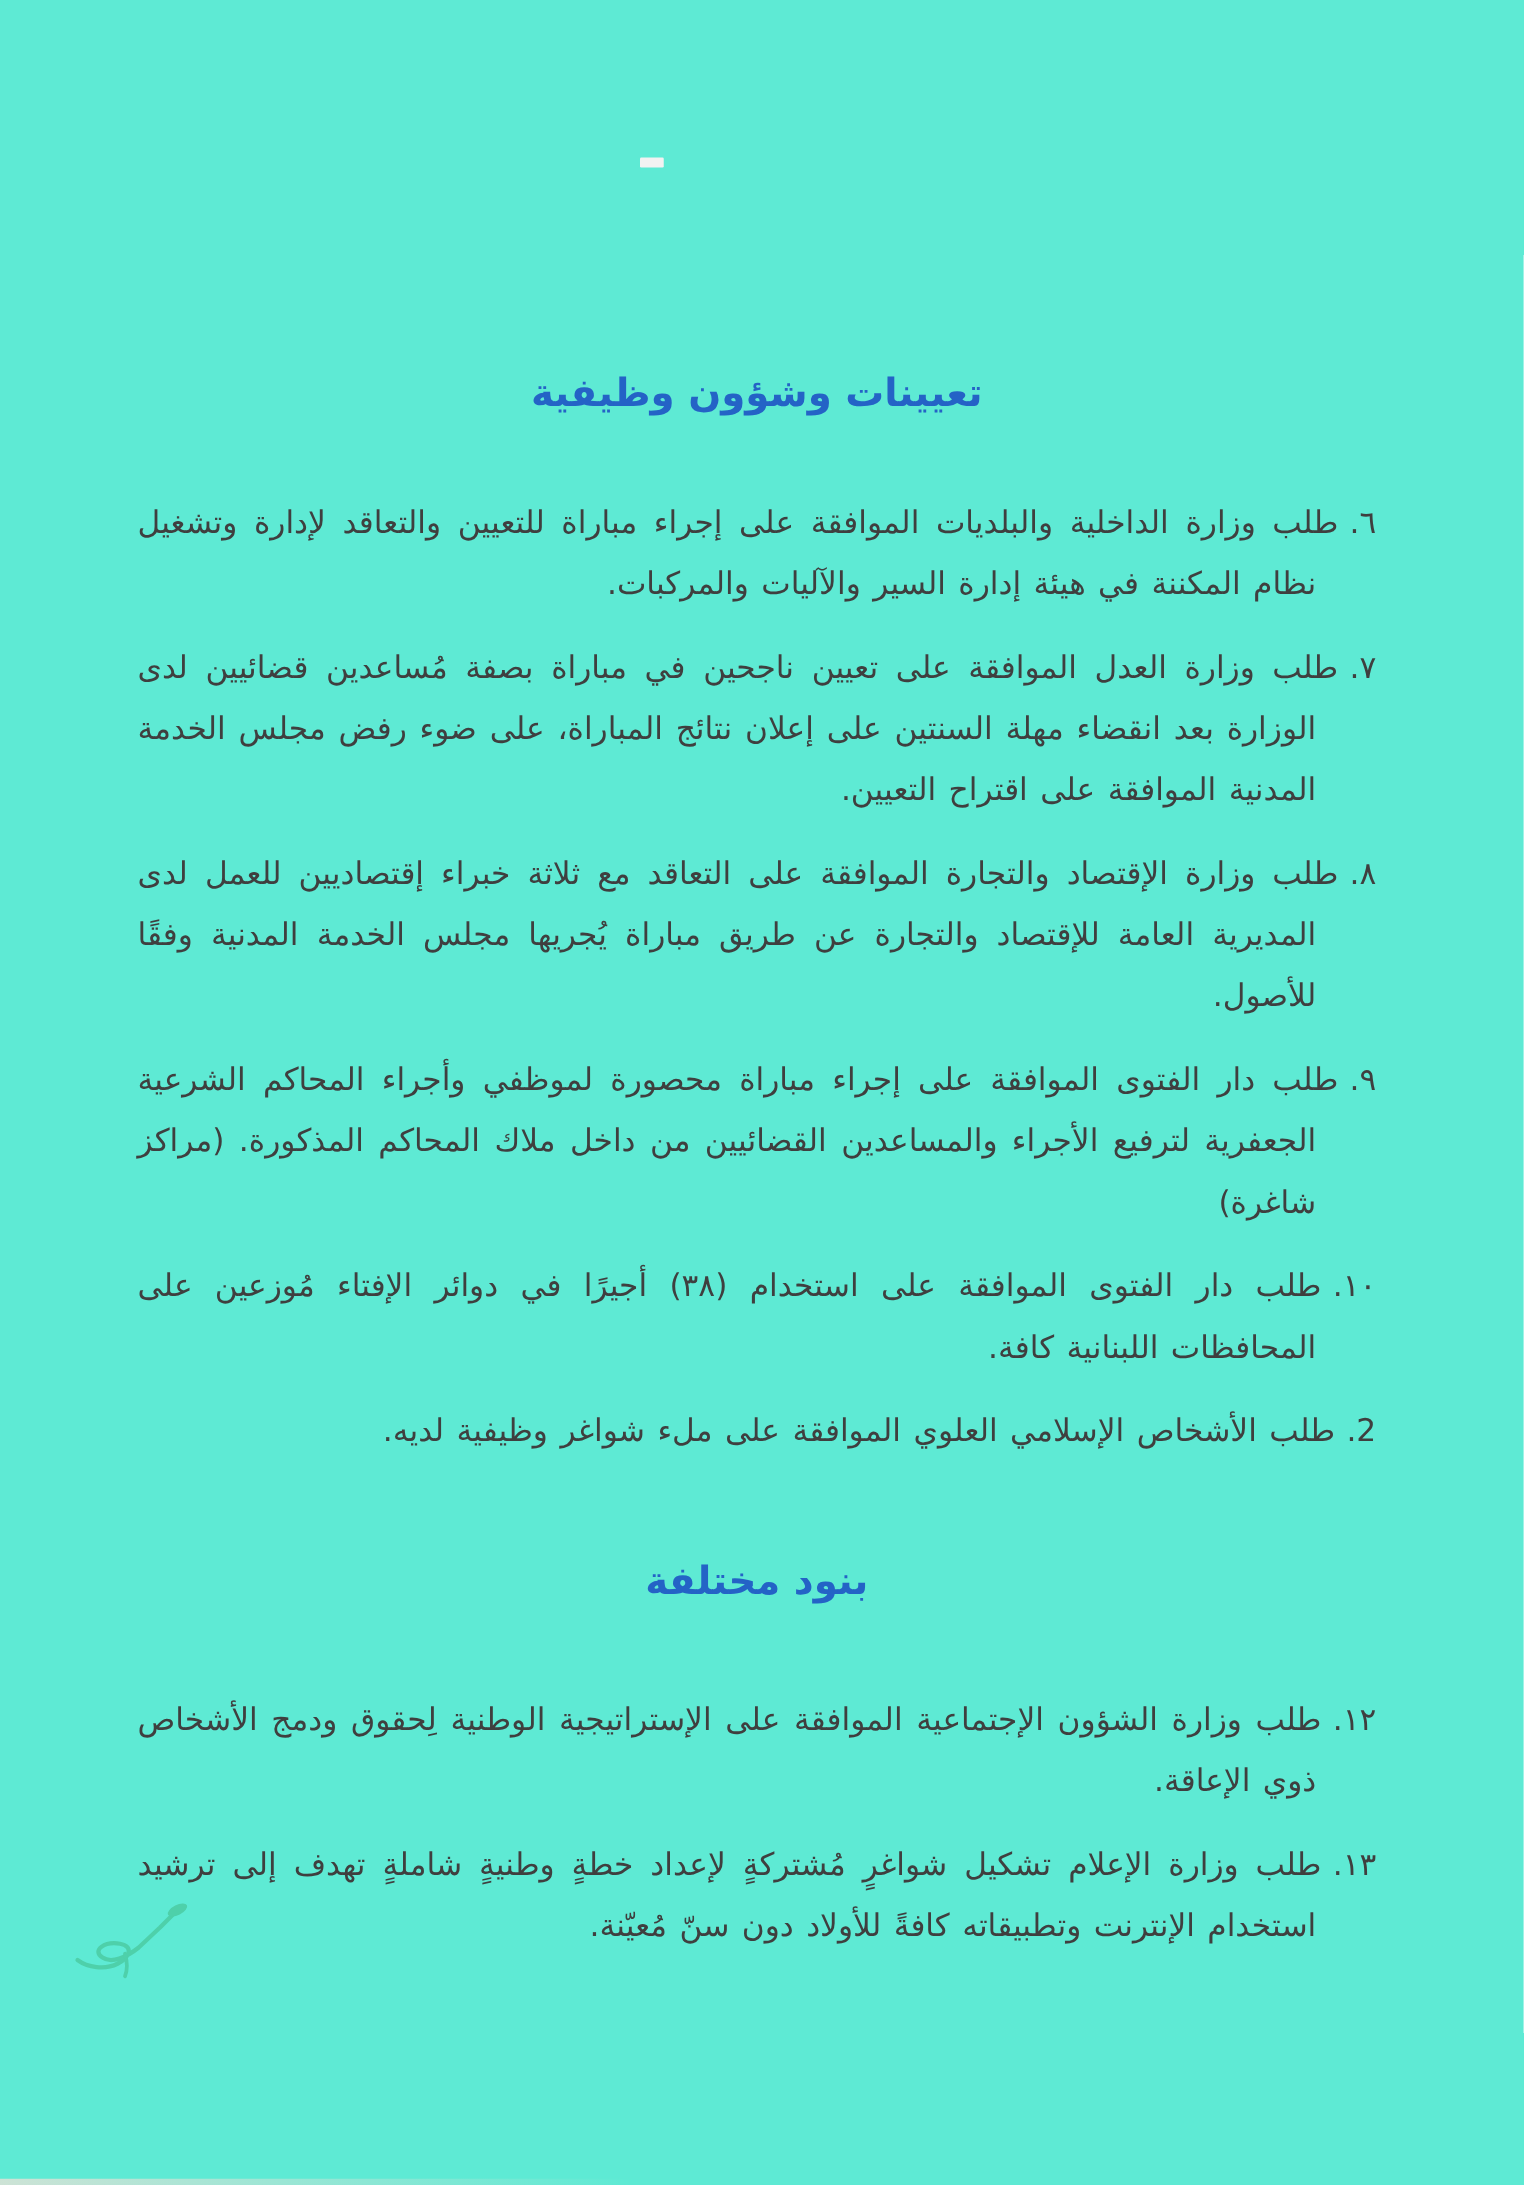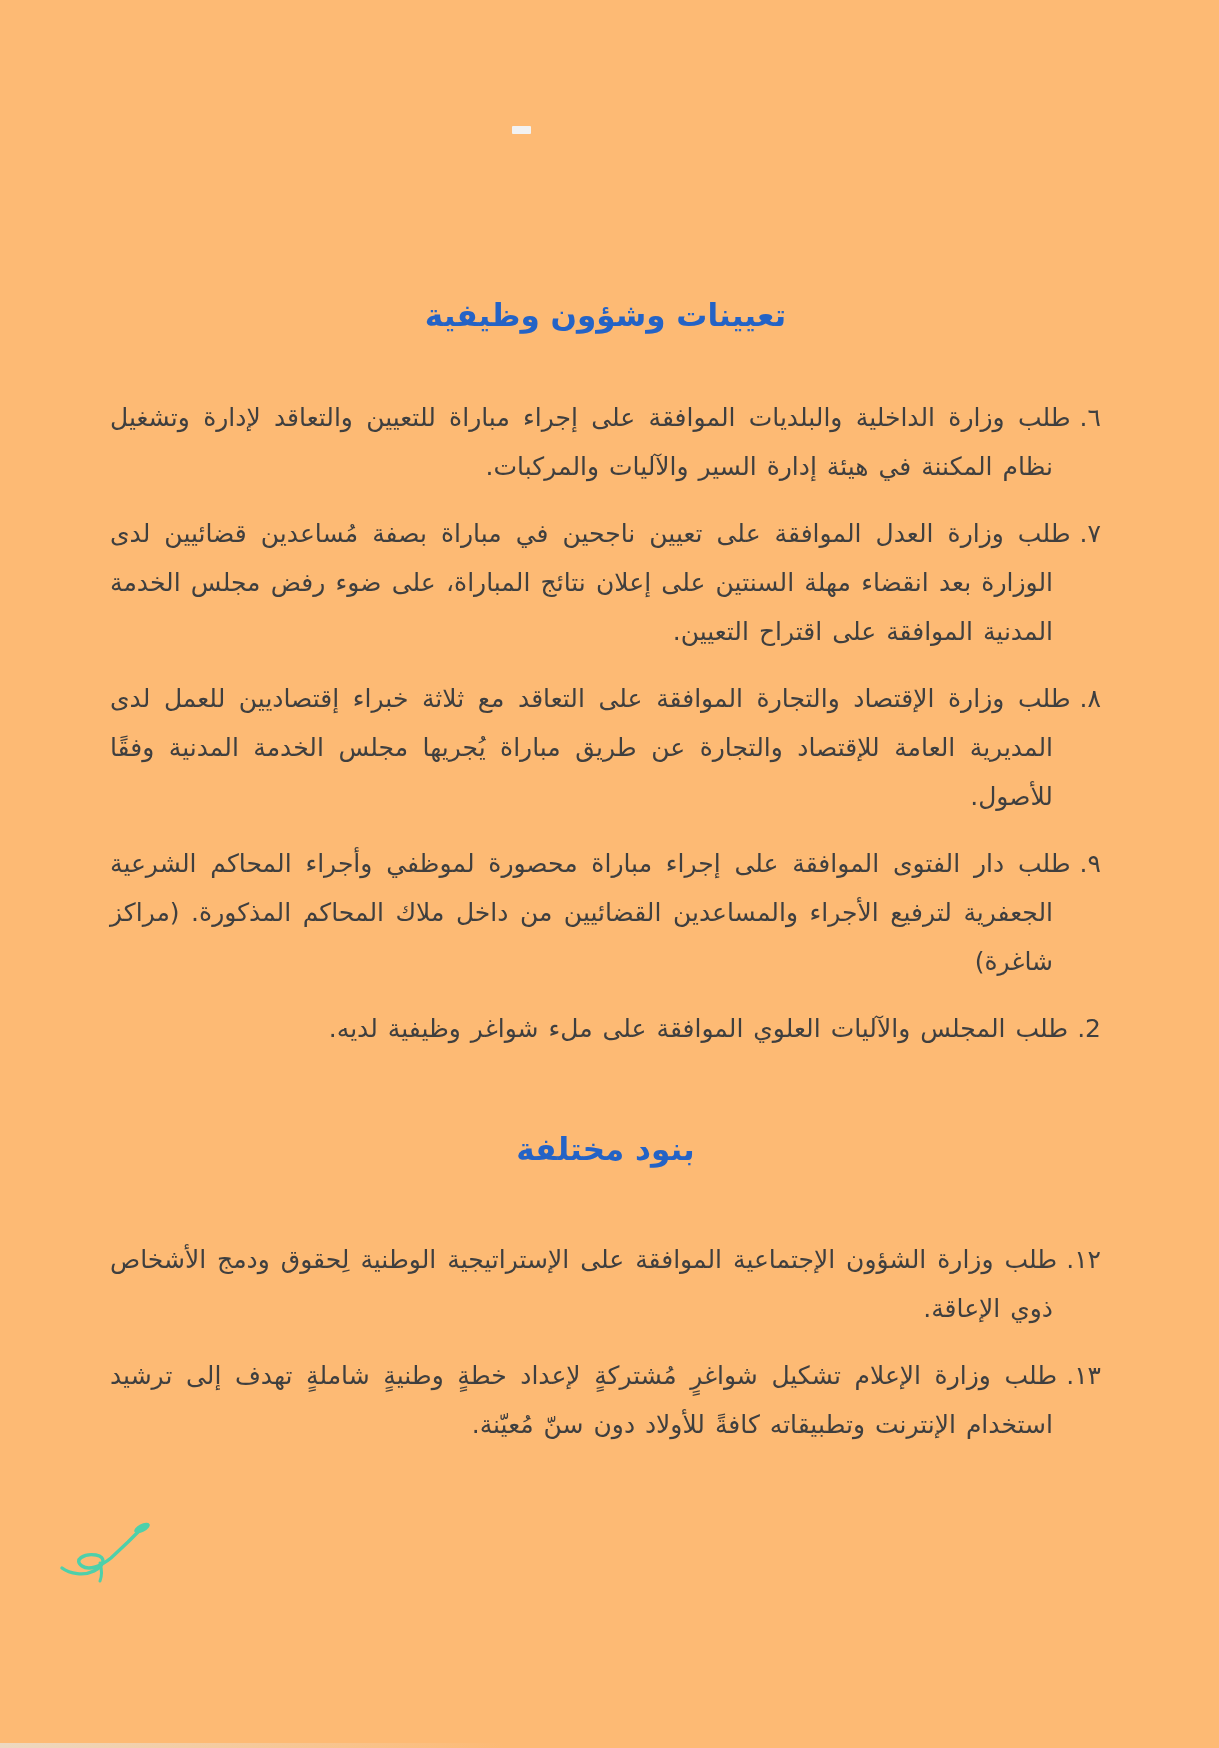--- a/index.html
+++ b/index.html
@@ -5,21 +5,21 @@
   html, body {
     margin: 0;
     padding: 0;
     background: #ffffff;
   }
   .page {
     position: relative;
     width: 1219px;
     height: 1748px;
     margin: 0 auto;
-    background: #fdba74;
+    background: #5eead4;
     overflow: hidden;
     font-family: "DejaVu Sans", "Liberation Sans", sans-serif;
     color: #3f3f3f;
   }
   .content {
     position: absolute;
     top: 0;
     left: 0;
     right: 0;
     padding: 0 118px 0 110px;
@@ -96,23 +96,26 @@
       </p>
 
       <p class="item">
         <span class="num">٨.</span><span>طلب وزارة الإقتصاد والتجارة الموافقة على التعاقد مع ثلاثة خبراء إقتصاديين للعمل لدى المديرية العامة للإقتصاد والتجارة عن طريق مباراة يُجريها مجلس الخدمة المدنية وفقًا للأصول.</span>
       </p>
 
       <p class="item">
         <span class="num">٩.</span><span>طلب دار الفتوى الموافقة على إجراء مباراة محصورة لموظفي وأجراء المحاكم الشرعية الجعفرية لترفيع الأجراء والمساعدين القضائيين من داخل ملاك المحاكم المذكورة. (مراكز شاغرة)</span>
       </p>
 
+      <p class="item">
+        <span class="num">١٠.</span><span>طلب دار الفتوى الموافقة على استخدام (٣٨) أجيرًا في دوائر الإفتاء مُوزعين على المحافظات اللبنانية كافة.</span>
+      </p>
 
       <p class="item">
-        <span class="num">2.</span><span>طلب المجلس والآليات العلوي الموافقة على ملء شواغر وظيفية لديه.</span>
+        <span class="num">2.</span><span>طلب الأشخاص الإسلامي العلوي الموافقة على ملء شواغر وظيفية لديه.</span>
       </p>
 
     </div>
 
     <h1 class="section-heading heading-second">بنود مختلفة</h1>
 
     <div class="items items-second">
 
       <p class="item">
         <span class="num">١٢.</span><span>طلب وزارة الشؤون الإجتماعية الموافقة على الإستراتيجية الوطنية لِحقوق ودمج الأشخاص ذوي الإعاقة.</span>

